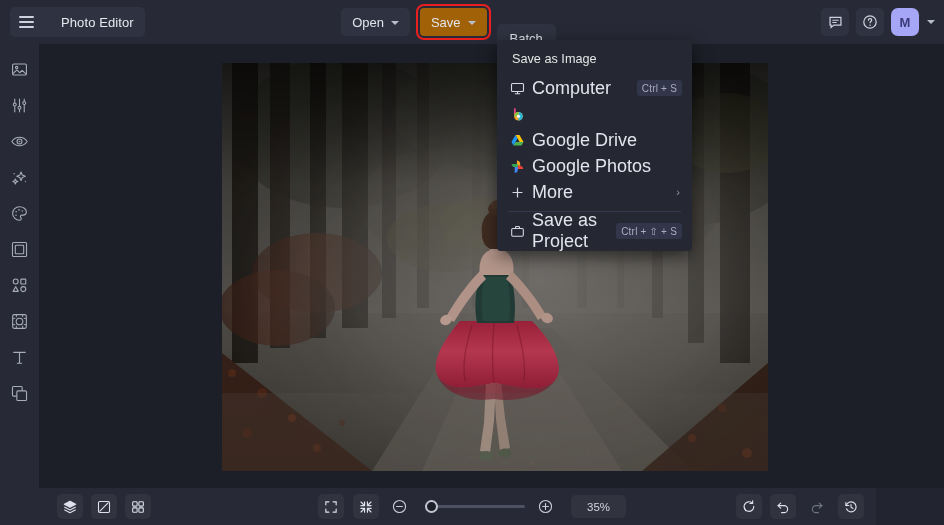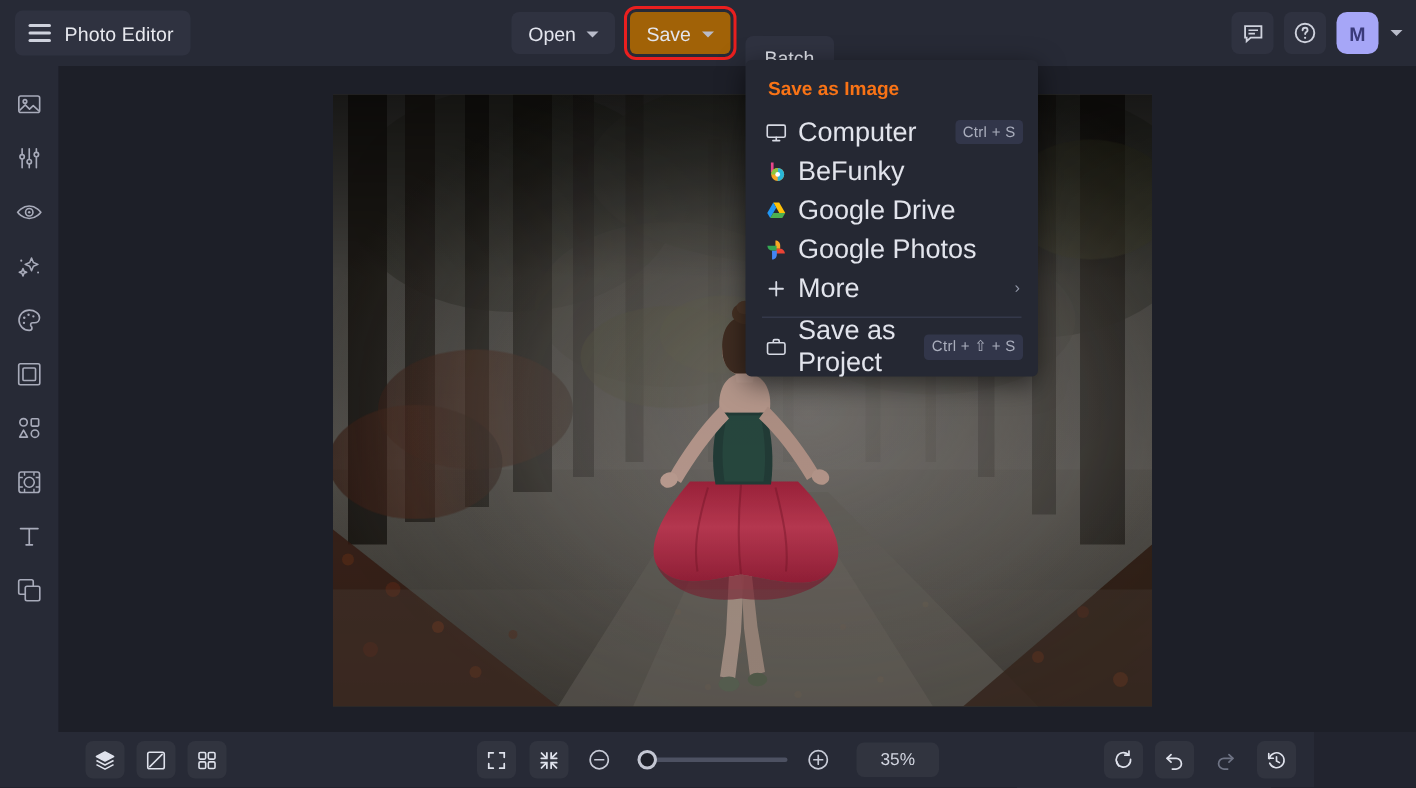--- a/index.html
+++ b/index.html
@@ -16,21 +16,21 @@
   }
 
   
   .topbar {
     position: absolute; left: 0; top: 0;
     width: 944px; height: 44px;
     background: #272a36;
     display: flex; align-items: center;
   }
   .brand {
-    display: flex; align-items: center; gap: 9px;
+    display: flex; align-items: center; gap: 27px;
     margin-left: 10px;
     height: 30px; padding: 0 11px 0 9px;
     border-radius: 5px;
     background: #2f3240;
     cursor: pointer;
   }
   .brand-label {
     color: #e8e9ef; font-size: 13px; letter-spacing: .1px;
   }
   .hamburger { width: 15px; height: 12px; position: relative; display:block; }
@@ -151,21 +151,21 @@
   
   .menu {
     position: absolute; left: 497px; top: 40px;
     width: 195px; padding: 8px 0 7px 0;
     background: #252833;
     border-radius: 4px;
     box-shadow: 0 5px 18px rgba(0,0,0,.55);
     z-index: 40;
   }
   .menu-title {
-    color: #f97316; font-size: 12.7px; font-weight: bold;
+    color: #e5e5e5; font-size: 12.7px; font-weight: normal;
     padding: 4px 16px 9px 15px;
   }
   .menu-item {
     height: 26px; display: flex; align-items: center;
     padding: 0 10px 0 13px; cursor: pointer; position: relative;
   }
   .mi-icon { width: 22px; display: flex; align-items: center; justify-content: flex-start; }
   .mi-label { color: #e2e4ec; font-size: 18px; flex: 1; }
   .mi-shortcut {
     color: #a9adbc; font-size: 10px; background: #32364a;
@@ -473,21 +473,20 @@
     <div class="menu-item">
       <span class="mi-icon">
         <svg width="15" height="15" viewBox="0 0 16 16">
           <path d="M4.2 1.4h1.9v6.8H4.2z" fill="#e9458a"></path>
           <circle cx="9" cy="9.9" r="4.6" fill="#f5a623"></circle>
           <path d="M9 5.3a4.6 4.6 0 0 1 0 9.2z" fill="#29b6d8"></path>
           <path d="M9 5.3a4.6 4.6 0 0 0-4.6 4.6H9z" fill="#8ac641"></path>
           <circle cx="9" cy="9.9" r="1.7" fill="#ffffff"></circle>
         </svg>
       </span>
-      <span class="mi-label">BeFunky</span>
 
     </div>
 
     <div class="menu-item">
       <span class="mi-icon">
         <svg width="15" height="15" viewBox="0 0 16 16">
           <path d="M5.9 2.2h4.2l4.3 7.4h-4.2z" fill="#ffc107"></path>
           <path d="M5.9 2.2L1.6 9.6l2.1 3.6 4.3-7.4z" fill="#2196f3"></path>
           <path d="M3.7 13.2h8.6l2.1-3.6H5.8z" fill="#4caf50"></path>
         </svg>

